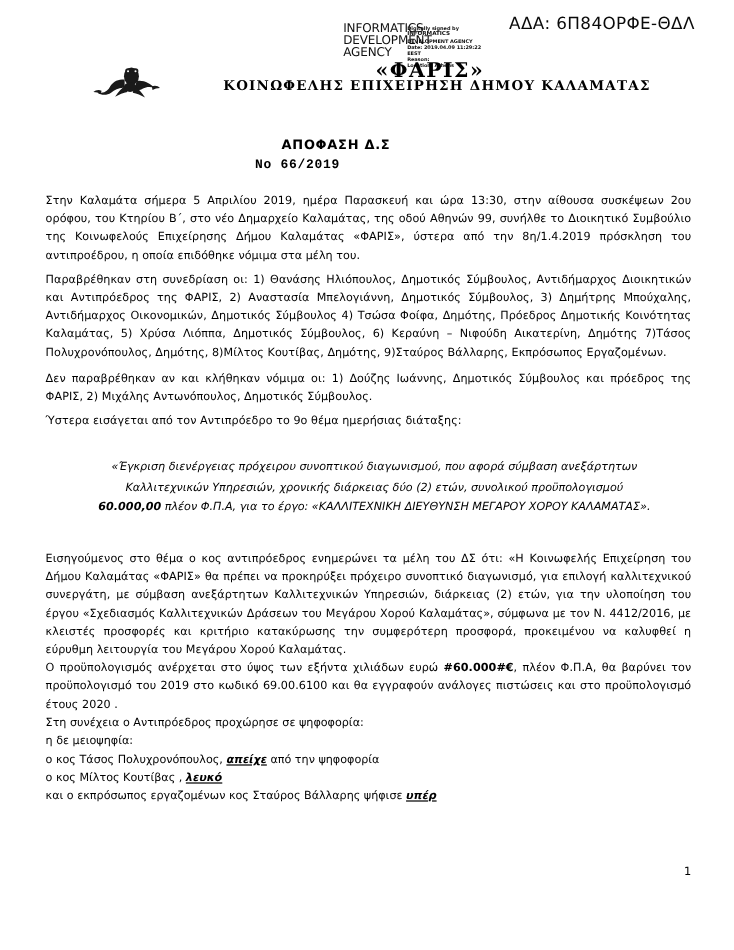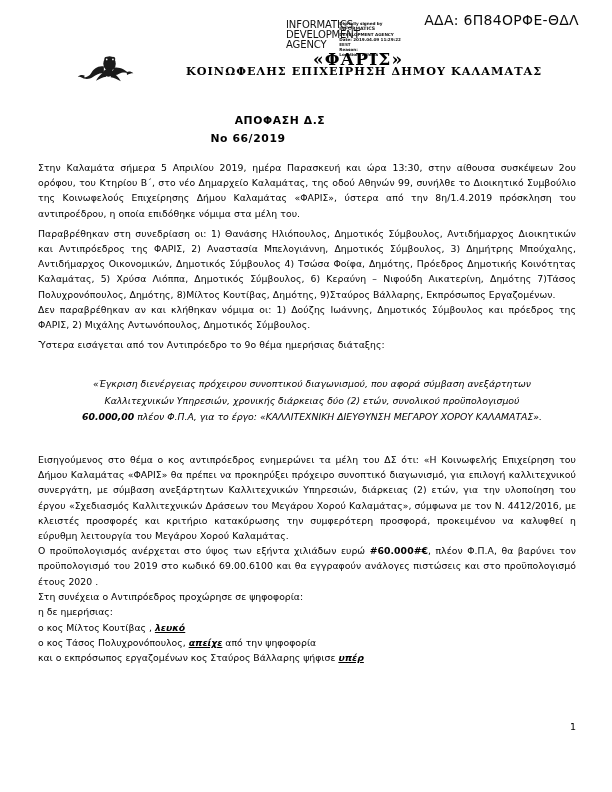--- a/index.html
+++ b/index.html
@@ -123,39 +123,40 @@
   }
   .decision-number {
     position: absolute;
     left: 0;
     top: 132px;
     width: 496px;
     text-align: center;
     font-size: 10.8px;
     font-weight: 700;
     letter-spacing: 0.6px;
+    font-family: Liberation Mono, monospace;
   }
 
   
   .body-area {
     position: absolute;
     left: 38px;
     top: 160px;
     width: 538px;
   }
 
   p.para {
     margin: 0 0 0 0;
     font-size: 9.3px;
     line-height: 15.2px;
     text-align: justify;
     text-justify: inter-word;
     letter-spacing: 0.05px;
   }
-  p.para.gap-before { margin-top: 0; }
+  p.para.gap-before { margin-top: 6px; }
   p.para.gap-small  { margin-top: 5px; }
 
   .quote-block {
     margin-top: 24px;
     margin-left: 40px;
     margin-right: 30px;
     font-style: italic;
     font-size: 9.3px;
     line-height: 16.5px;
     text-align: center;
@@ -245,25 +246,25 @@
     </div>
 
     <p class="para" style="margin-top:26px;">Εισηγούμενος στο θέμα ο κος αντιπρόεδρος ενημερώνει τα μέλη του ΔΣ ότι: «Η Κοινωφελής Επιχείρηση του Δήμου Καλαμάτας «ΦΑΡΙΣ» θα πρέπει να προκηρύξει πρόχειρο συνοπτικό διαγωνισμό, για επιλογή καλλιτεχνικού συνεργάτη, με σύμβαση ανεξάρτητων Καλλιτεχνικών Υπηρεσιών, διάρκειας (2) ετών, για την υλοποίηση του έργου  «Σχεδιασμός Καλλιτεχνικών Δράσεων του Μεγάρου Χορού Καλαμάτας», σύμφωνα με τον Ν. 4412/2016, με κλειστές προσφορές και κριτήριο κατακύρωσης την  συμφερότερη προσφορά, προκειμένου να καλυφθεί η εύρυθμη λειτουργία του Μεγάρου Χορού Καλαμάτας.</p>
 
     <p class="para"><span>Ο προϋπολογισμός ανέρχεται στο ύψος των εξήντα χιλιάδων ευρώ </span><b class="amount">#60.000#€</b><span>, πλέον Φ.Π.Α, θα βαρύνει τον προϋπολογισμό του 2019 στο κωδικό 69.00.6100 και θα εγγραφούν ανάλογες πιστώσεις και στο προϋπολογισμό έτους 2020 .</span></p>
 
     <div class="vote-list" style="">
       <p class="voteline">Στη συνέχεια ο Αντιπρόεδρος προχώρησε σε ψηφοφορία:</p>
 
 
-      <p class="voteline">η δε ημερήσιας:</p>
+      <p class="voteline">η δε μειοψηφία:</p>
+
+      <p class="voteline"><span>ο κος Τάσος Πολυχρονόπουλος, </span><span class="u">απείχε</span><span> από την ψηφοφορία</span></p>
 
       <p class="voteline"><span>ο κος Μίλτος Κουτίβας , </span><span class="u">λευκό</span></p>
-
-      <p class="voteline"><span>ο κος Τάσος Πολυχρονόπουλος, </span><span class="u">απείχε</span><span> από την ψηφοφορία</span></p>
 
       <p class="voteline"><span>και ο εκπρόσωπος εργαζομένων κος Σταύρος Βάλλαρης ψήφισε </span><span class="u">υπέρ</span></p>
     </div>
 
   </div>
 
   <div class="page-number">1</div>
 
 </div>
 

